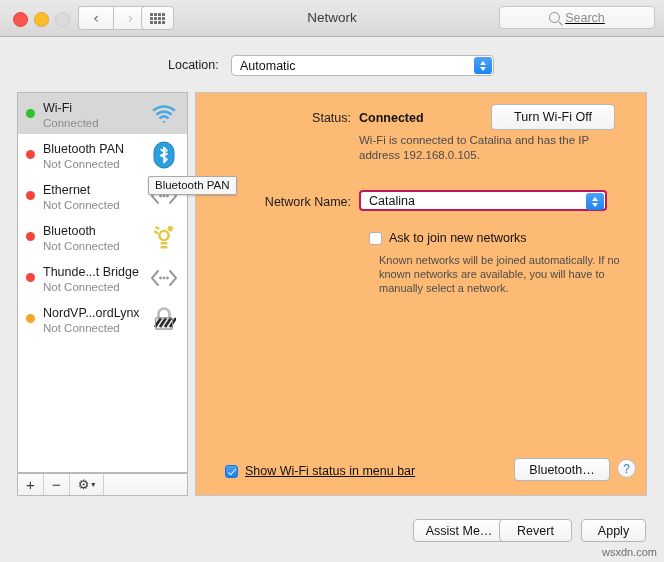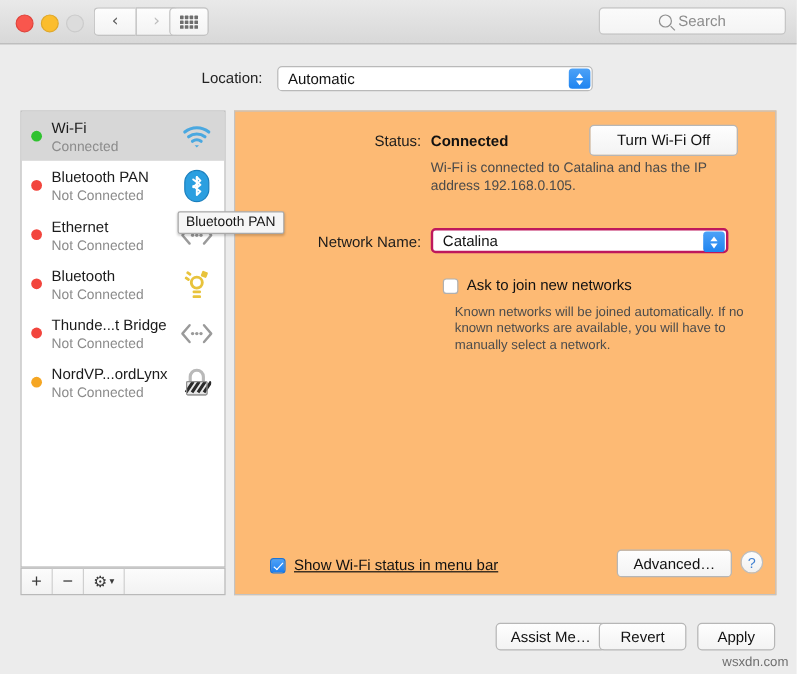--- a/index.html
+++ b/index.html
@@ -74,20 +74,21 @@
     font-size: 13.5px; color: #3c3c3c;
   }
 
   #search {
     position: absolute; right: 9px; top: 6px;
     width: 156px; height: 23px;
     background: linear-gradient(to bottom, #fbfbfb, #f4f4f4);
     border: 1px solid #c6c6c6; border-radius: 4px;
     display: flex; align-items: center; justify-content: center;
     box-sizing: border-box;
+    text-decoration: underline;
   }
   #search .mag {
     width: 9px; height: 9px; border: 1.4px solid #8e8e8e; border-radius: 50%;
     position: relative; margin-right: 5px;
   }
   #search .mag::after {
     content: ""; position: absolute; right: -4px; bottom: -2px;
     width: 5px; height: 1.4px; background: #8e8e8e;
     transform: rotate(45deg);
   }
@@ -339,20 +340,21 @@
           <i></i>
           <i></i>
           <i></i>
         <i></i>
           <i></i>
           <i></i>
           <i></i>
       </span>
     </div>
 
+    <div id="win-title">Network</div>
 
     <div id="search">
       <span class="mag"></span>
       <span class="ph">Search</span>
     </div>
   </div>
 
   <div id="location-row">
     <div id="location-label">Location:</div>
     <div id="location-select">
@@ -502,21 +504,21 @@
       <span class="cbox off"></span>
       <span id="ask-join-label">Ask to join new networks</span>
     </div>
     <div id="ask-join-help">Known networks will be joined automatically. If no known networks are available, you will have to manually select a network.</div>
 
     <div id="show-status-row">
       <span class="cbox on"></span>
       <span id="show-status-label">Show Wi-Fi status in menu bar</span>
     </div>
 
-    <button id="advanced-btn">Advanced…</button>
+    <button id="advanced-btn">Bluetooth…</button>
     <div id="help-btn">?</div>
   </div>
 
   <div id="tooltip">Bluetooth PAN</div>
 
   <button class="bbtn" id="assist-btn">Assist Me…</button>
   <button class="bbtn" id="revert-btn">Revert</button>
   <button class="bbtn" id="apply-btn">Apply</button>
 
   <div id="watermark">wsxdn.com</div>

